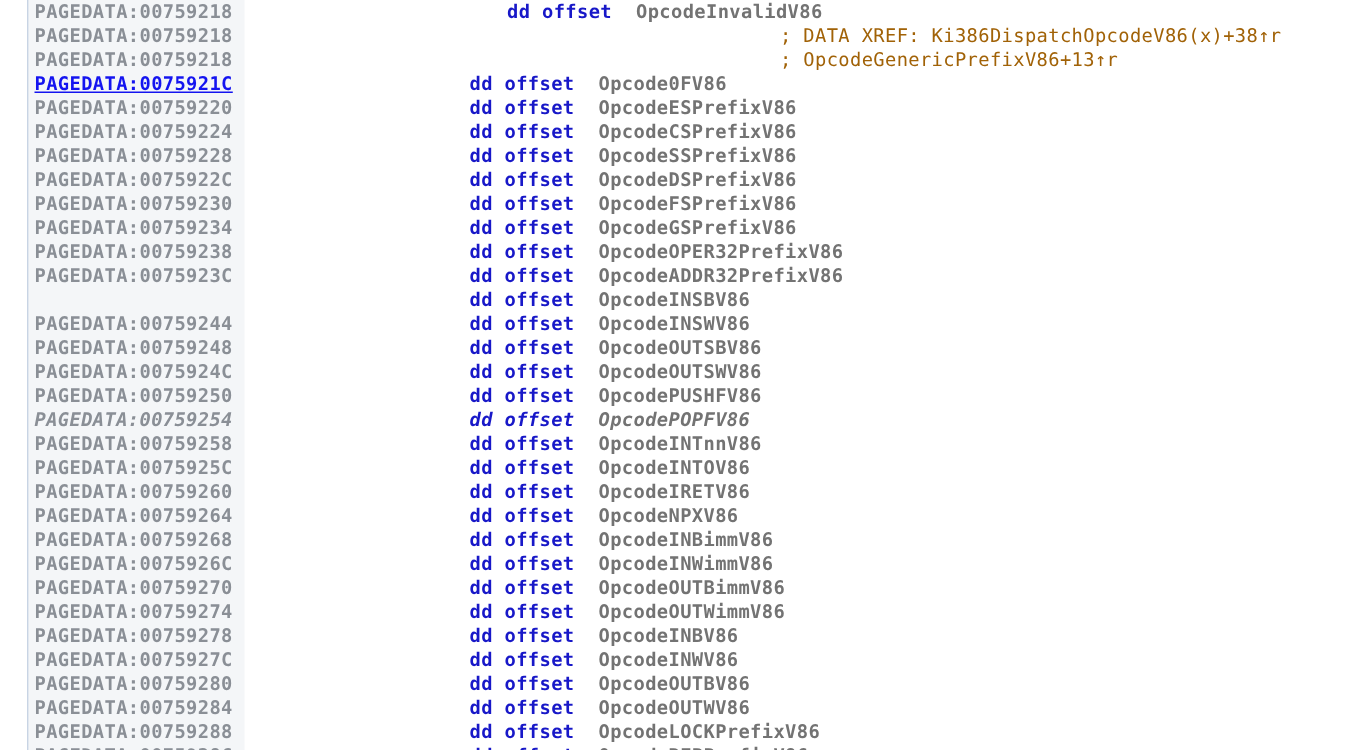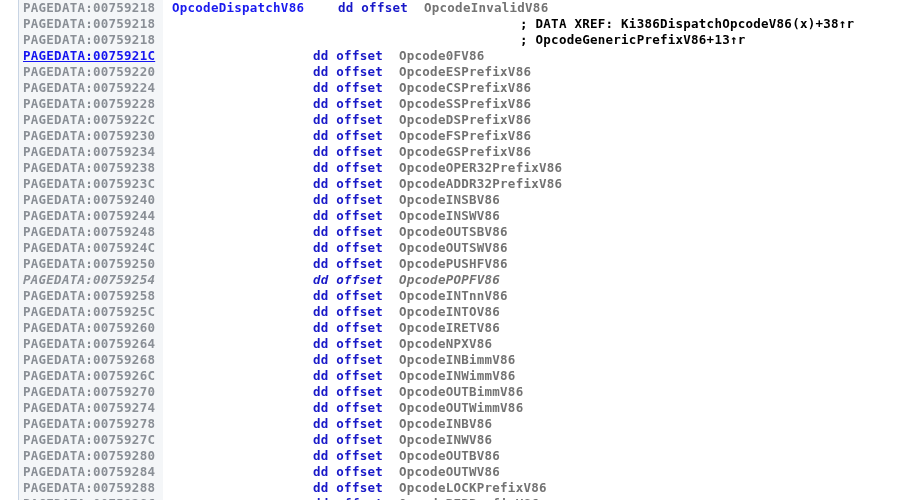--- a/index.html
+++ b/index.html
@@ -122,22 +122,22 @@
     font-weight: bold;
     white-space: pre;
   }
   .op.c-lbl { left: 399px; }
   .op.c-inline { left: 399px; }
 
   .cmt {
     position: absolute;
     left: 520px;
     top: 0;
-    color: #000000;
-    font-weight: bold;
+    color: #a16207;
+    font-weight: normal;
     white-space: pre;
   }
 </style>
 </head>
 <body>
 
 <div id="disasm-view">
 
   <div id="addr-band"></div>
 
@@ -170,33 +170,33 @@
       <div class="gdot" style="top: 389px;"></div>
       <div class="gdot" style="top: 405px;"></div>
       <div class="gdot" style="top: 421px;"></div>
       <div class="gdot" style="top: 437px;"></div>
       <div class="gdot" style="top: 453px;"></div>
       <div class="gdot" style="top: 469px;"></div>
       <div class="gdot" style="top: 485px;"></div>
     </div>
 
   <div id="lines">
-      <div class="line" style="top: 0px;"><span class="addr">PAGEDATA:00759218</span><span class="label">OpcodeDispatchV86</span><span class="mnem c-inline" style="left: 338px;">dd offset</span><span class="op c-inline" style="left: 424px;">OpcodeInvalidV86</span></div>
+      <div class="line" style="top: 0px;"><span class="addr">PAGEDATA:00759218</span><span class="mnem c-inline" style="left: 338px;">dd offset</span><span class="op c-inline" style="left: 424px;">OpcodeInvalidV86</span></div>
       <div class="line" style="top: 16px;"><span class="addr">PAGEDATA:00759218</span><span class="cmt">; DATA XREF: Ki386DispatchOpcodeV86(x)+38↑r</span></div>
       <div class="line" style="top: 32px;"><span class="addr">PAGEDATA:00759218</span><span class="cmt">; OpcodeGenericPrefixV86+13↑r</span></div>
       <div class="line cursor" style="top: 48px;"><span class="addr">PAGEDATA:0075921C</span><span class="mnem c-lbl">dd offset</span><span class="op c-lbl">Opcode0FV86</span></div>
       <div class="line" style="top: 64px;"><span class="addr">PAGEDATA:00759220</span><span class="mnem c-lbl">dd offset</span><span class="op c-lbl">OpcodeESPrefixV86</span></div>
       <div class="line" style="top: 80px;"><span class="addr">PAGEDATA:00759224</span><span class="mnem c-lbl">dd offset</span><span class="op c-lbl">OpcodeCSPrefixV86</span></div>
       <div class="line" style="top: 96px;"><span class="addr">PAGEDATA:00759228</span><span class="mnem c-lbl">dd offset</span><span class="op c-lbl">OpcodeSSPrefixV86</span></div>
       <div class="line" style="top: 112px;"><span class="addr">PAGEDATA:0075922C</span><span class="mnem c-lbl">dd offset</span><span class="op c-lbl">OpcodeDSPrefixV86</span></div>
       <div class="line" style="top: 128px;"><span class="addr">PAGEDATA:00759230</span><span class="mnem c-lbl">dd offset</span><span class="op c-lbl">OpcodeFSPrefixV86</span></div>
       <div class="line" style="top: 144px;"><span class="addr">PAGEDATA:00759234</span><span class="mnem c-lbl">dd offset</span><span class="op c-lbl">OpcodeGSPrefixV86</span></div>
       <div class="line" style="top: 160px;"><span class="addr">PAGEDATA:00759238</span><span class="mnem c-lbl">dd offset</span><span class="op c-lbl">OpcodeOPER32PrefixV86</span></div>
       <div class="line" style="top: 176px; text-align: center;"><span class="addr">PAGEDATA:0075923C</span><span class="mnem c-lbl">dd offset</span><span class="op c-lbl">OpcodeADDR32PrefixV86</span></div>
-      <div class="line" style="top: 192px;"><span class="addr">PAGEDATA:00759240</span><span class="mnem c-lbl">dd offset</span><span class="op c-lbl">OpcodeINSBV86</span></div>
+      <div class="line" style="top: 192px;"><span class="mnem c-lbl">dd offset</span><span class="op c-lbl">OpcodeINSBV86</span></div>
       <div class="line" style="top: 208px; text-decoration: underline;"><span class="addr">PAGEDATA:00759244</span><span class="mnem c-lbl">dd offset</span><span class="op c-lbl">OpcodeINSWV86</span></div>
       <div class="line" style="top: 224px;"><span class="addr">PAGEDATA:00759248</span><span class="mnem c-lbl">dd offset</span><span class="op c-lbl">OpcodeOUTSBV86</span></div>
       <div class="line" style="top: 240px;"><span class="addr">PAGEDATA:0075924C</span><span class="mnem c-lbl">dd offset</span><span class="op c-lbl">OpcodeOUTSWV86</span></div>
       <div class="line" style="top: 256px;"><span class="addr">PAGEDATA:00759250</span><span class="mnem c-lbl">dd offset</span><span class="op c-lbl">OpcodePUSHFV86</span></div>
       <div class="line" style="top: 272px; font-style: italic;"><span class="addr">PAGEDATA:00759254</span><span class="mnem c-lbl">dd offset</span><span class="op c-lbl">OpcodePOPFV86</span></div>
       <div class="line" style="top: 288px;"><span class="addr">PAGEDATA:00759258</span><span class="mnem c-lbl">dd offset</span><span class="op c-lbl">OpcodeINTnnV86</span></div>
       <div class="line" style="top: 304px;"><span class="addr">PAGEDATA:0075925C</span><span class="mnem c-lbl">dd offset</span><span class="op c-lbl">OpcodeINTOV86</span></div>
       <div class="line" style="top: 320px;"><span class="addr">PAGEDATA:00759260</span><span class="mnem c-lbl">dd offset</span><span class="op c-lbl">OpcodeIRETV86</span></div>
       <div class="line" style="top: 336px;"><span class="addr">PAGEDATA:00759264</span><span class="mnem c-lbl">dd offset</span><span class="op c-lbl">OpcodeNPXV86</span></div>
       <div class="line" style="top: 352px;"><span class="addr">PAGEDATA:00759268</span><span class="mnem c-lbl">dd offset</span><span class="op c-lbl">OpcodeINBimmV86</span></div>

